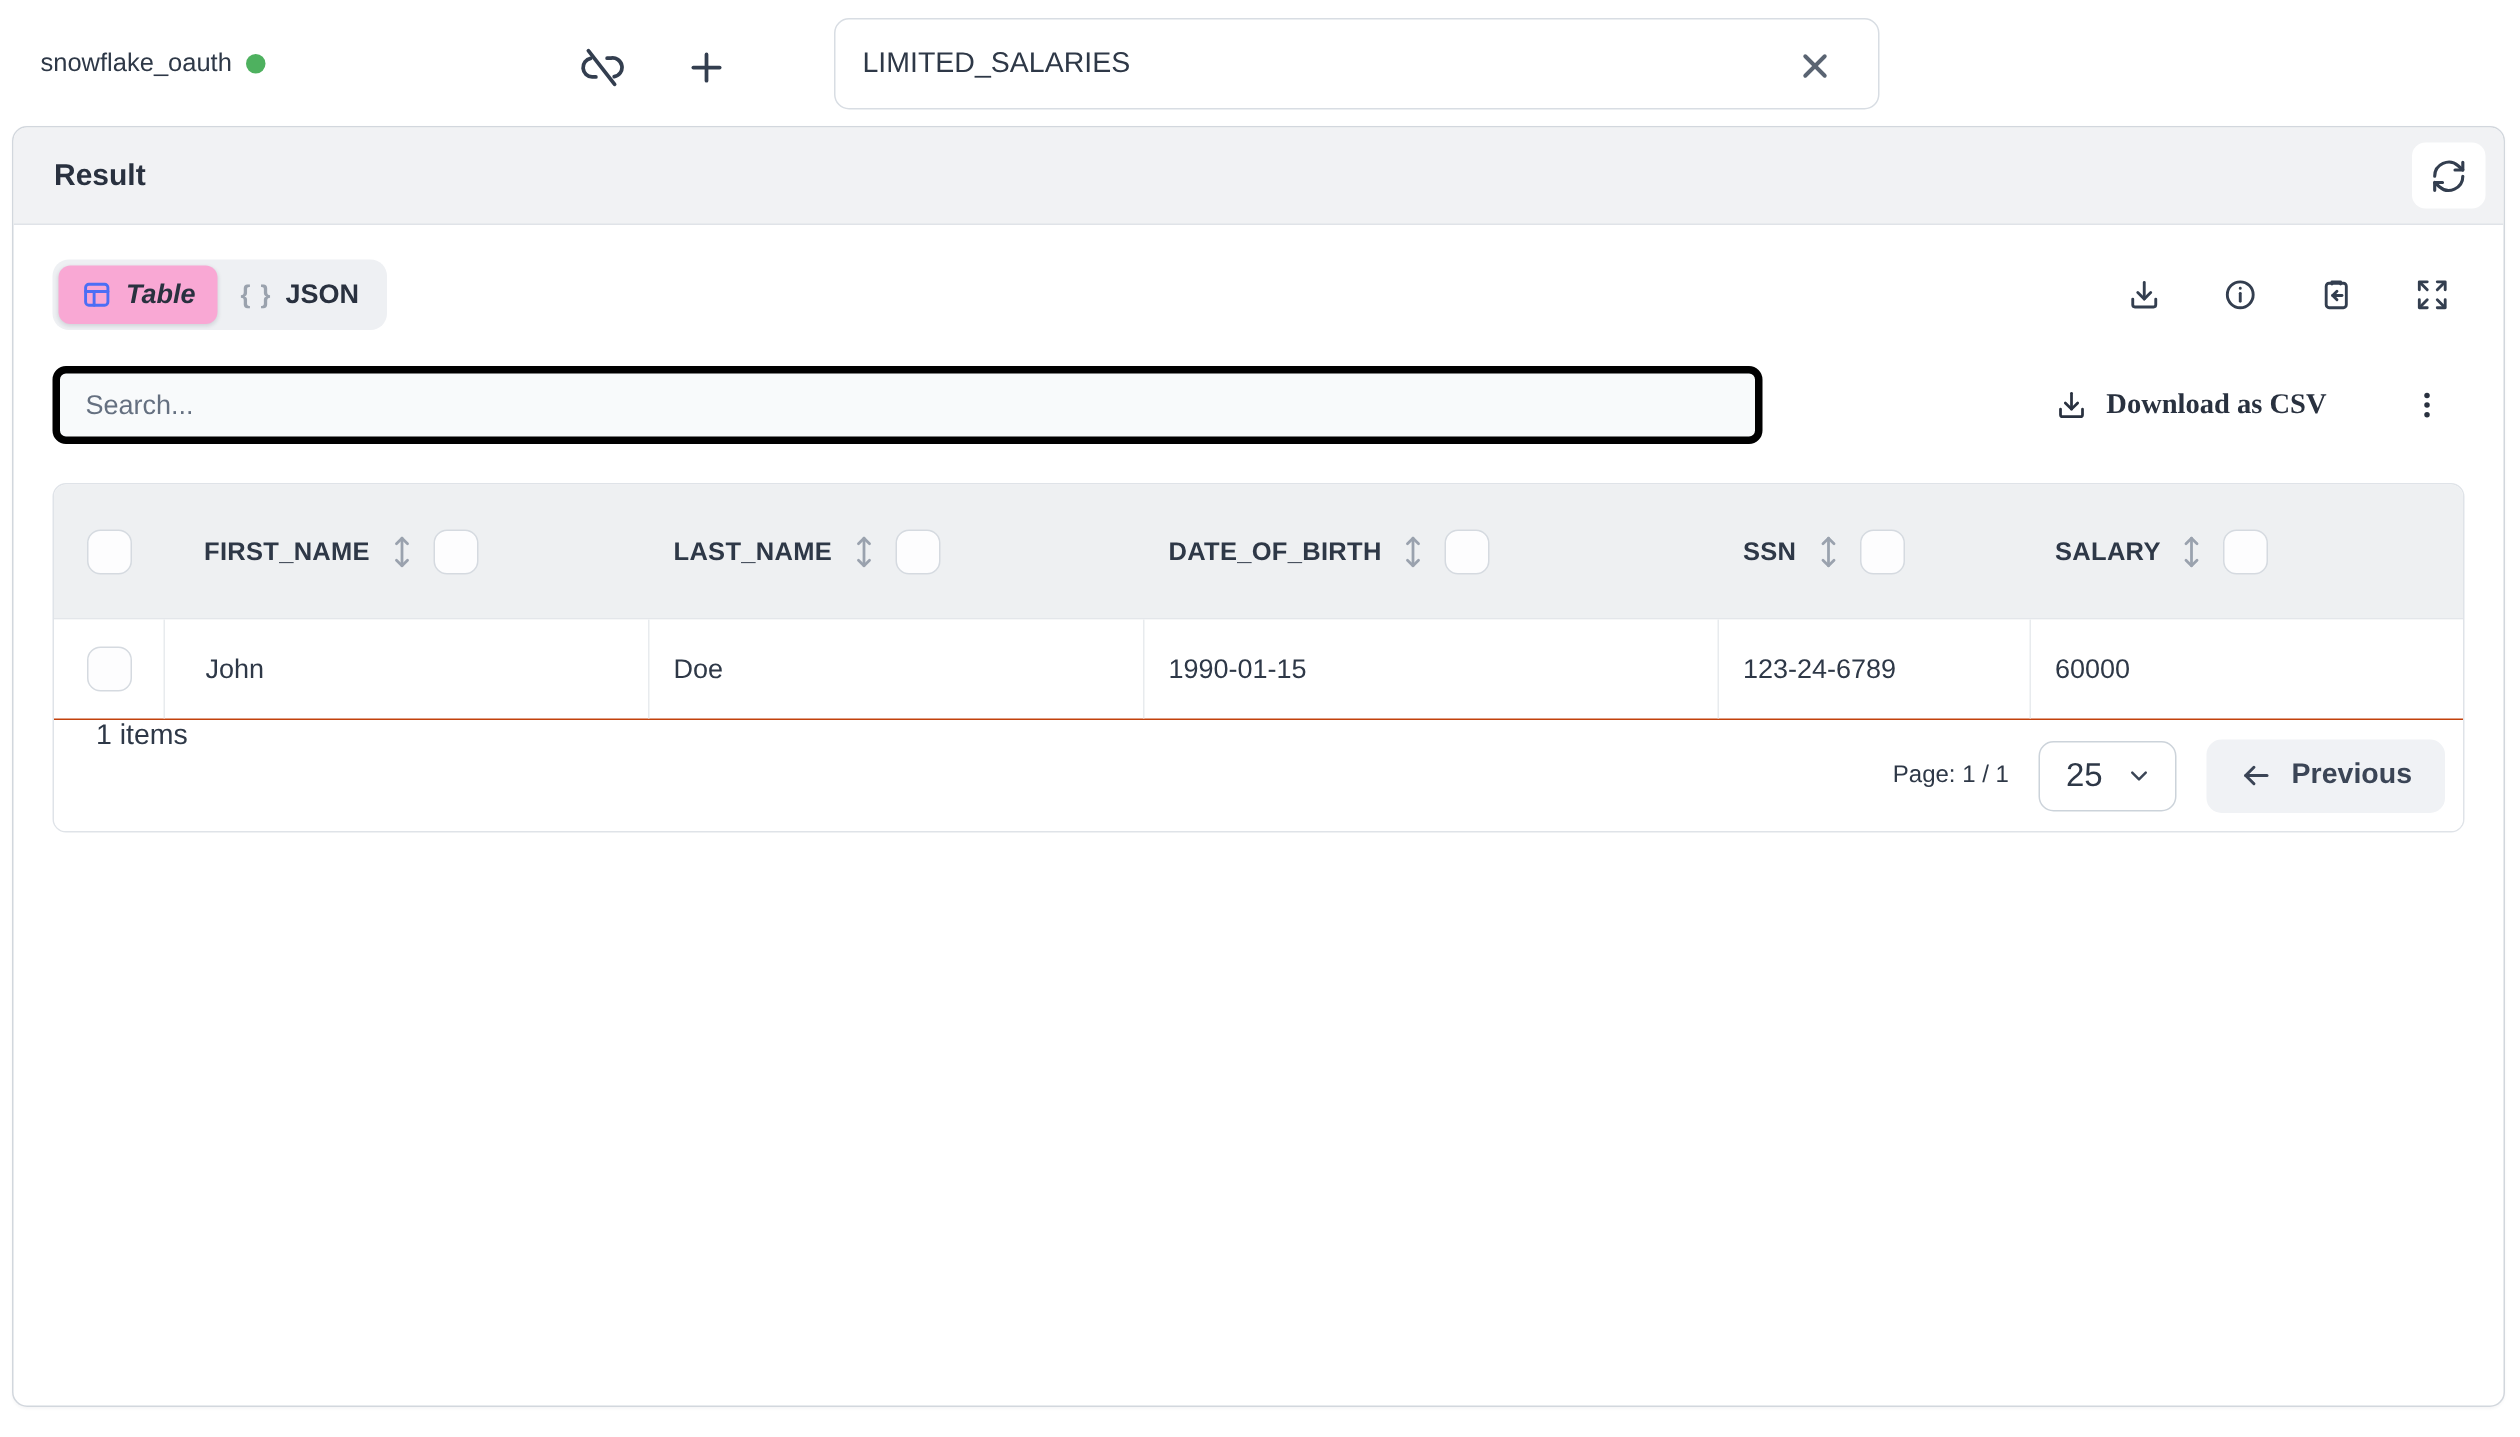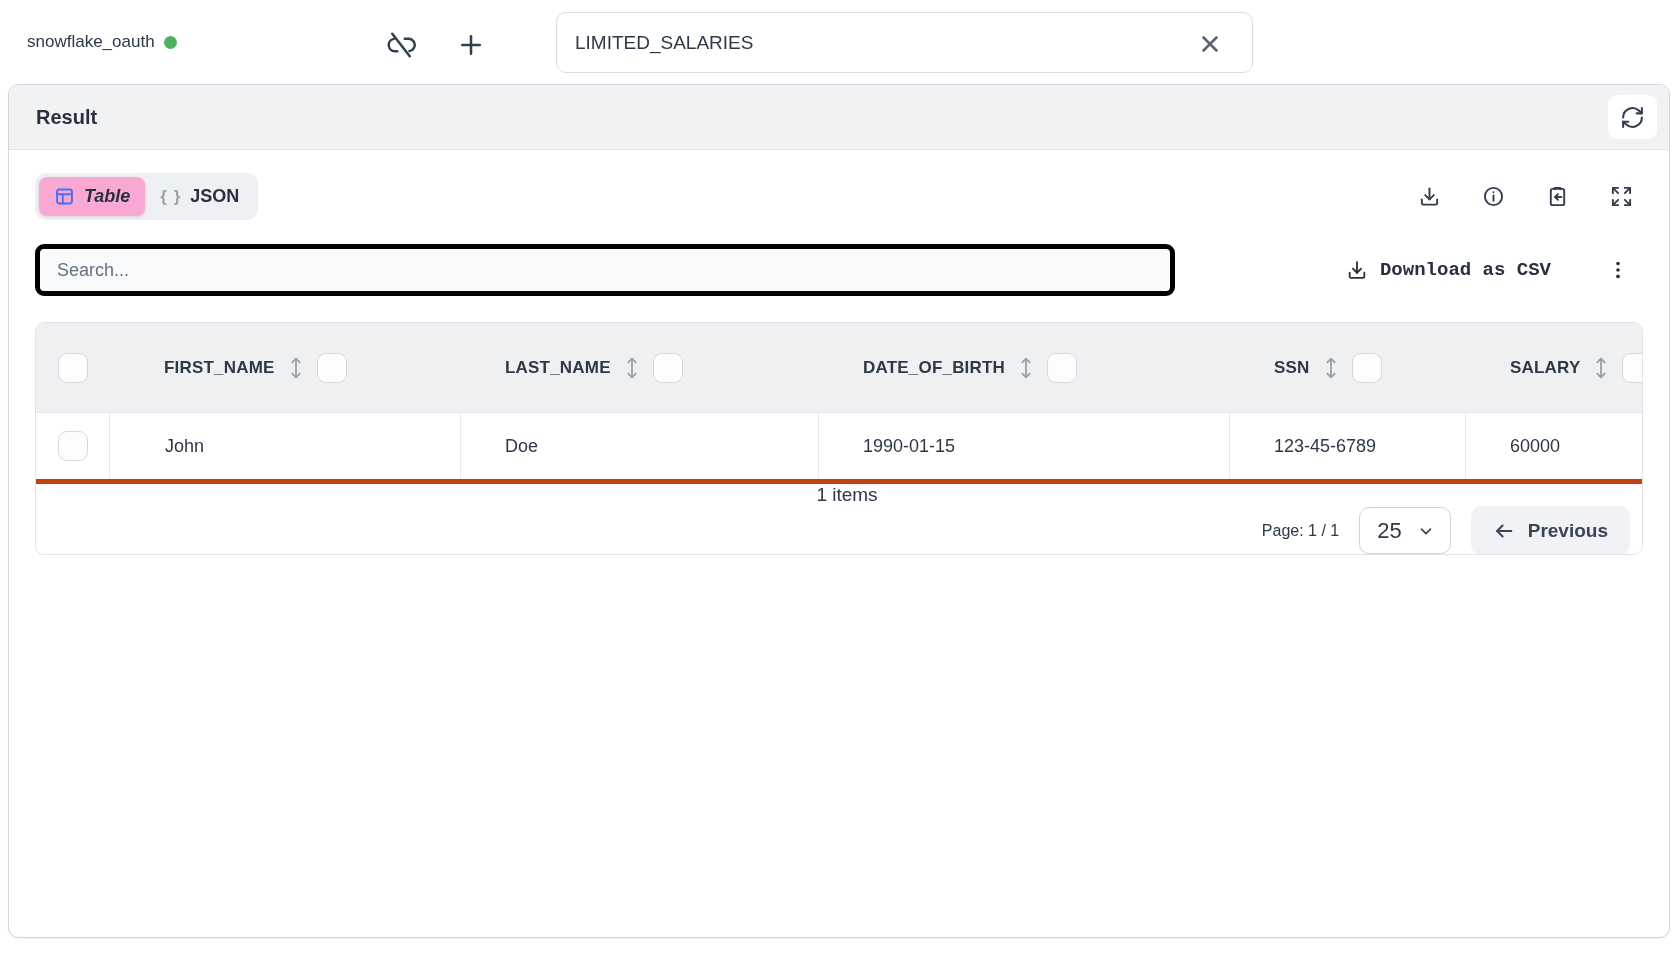--- a/index.html
+++ b/index.html
@@ -41,43 +41,43 @@
   .seg-item.active { background: #f9a8d4; box-shadow: 0 1px 3px rgba(25,35,55,.14); font-style: italic; }
   .braces { color: #9aa2ad; font-weight: 700; font-size: 17px; letter-spacing: 1px; }
   .tool-icons { margin-left: auto; display: flex; align-items: center; gap: 33px; padding-right: 6px; }
 
   
   .search-row { display: flex; align-items: center; margin-top: 24px; }
   .search-input { width: 1140px; height: 52px; border: 5px solid #000000; border-radius: 9px;
     background: #f8fafb; padding: 0 17px; font-size: 18px; color: #2e3847; font-family: inherit; }
   .search-input::placeholder { color: #657080; opacity: 1; }
   .csv-btn { margin-left: auto; display: flex; align-items: center; gap: 12px; background: none;
-    border: none; cursor: pointer; font-family: Liberation Mono, monospace; font-size: 19px; font-weight: 700; color: #29313f; }
+    border: none; cursor: pointer; font-family: Liberation Serif, serif; font-size: 19px; font-weight: 700; color: #29313f; }
   .kebab-btn { margin-left: 52px; margin-right: 10px; }
 
   
   .grid-table { margin-top: 26px; border: 1px solid #dfe3e8; border-radius: 9px; overflow: hidden; }
-  .t-head, .t-row { display: grid; grid-template-columns: 74px 323px 330px 383px 208px 1fr; gap: 28px; }
+  .t-head, .t-row { display: grid; grid-template-columns: 74px 323px 330px 383px 208px 1fr; }
   .t-head { background: #eef0f2; height: 90px; border-bottom: 1px solid #e3e6ea; }
   .h-cell { display: flex; align-items: center; gap: 13px; padding-left: 16px; }
   .h-cell.first { padding-left: 26px; }
   .h-cell-check { display: flex; align-items: center; justify-content: center; padding: 0; }
   .h-label { font-size: 17px; font-weight: 700; color: #2e3847; letter-spacing: .2px; white-space: nowrap; }
   .cb { width: 30px; height: 30px; border: 1.5px solid #d5dae0; border-radius: 9px;
     background: #fdfdfe; flex: none; cursor: pointer; }
   .t-row { background: #fff; height: 66px; }
   .d-cell { display: flex; align-items: center; padding-left: 16px; font-size: 18px; color: #2e3847;
     border-right: 1px solid #e8ebee; }
   .d-cell.first { padding-left: 27px; }
   .d-cell:last-child { border-right: none; }
   .d-cell-check { justify-content: center; padding-left: 0; }
 
   
-  .t-foot { height: 75px; border-top: 5px solid #c2410c; display: flex; align-items: center;
-    padding: 0 12px 0 28px; background: #fff; flex-direction: column; }
+  .t-foot { height: 75px; border-top: 1px solid #c2410c; display: flex; 
+    padding: 0 12px 0 28px; background: #fff; }
   .items-count { font-size: 19px; color: #2e3847; }
   .foot-right { margin-left: auto; display: flex; align-items: center; gap: 20px; }
   .page-info { font-size: 16px; color: #2e3847; }
   .page-size { display: flex; align-items: center; gap: 15px; height: 47px; padding: 0 15px 0 17px;
     border: 1px solid #ccd3da; border-radius: 10px; background: #fff; cursor: pointer; }
   .page-size-value { font-size: 22px; color: #2e3847; }
   .prev-btn { display: flex; align-items: center; gap: 13px; height: 49px; padding: 0 22px;
     background: #f0f2f5; border: none; border-radius: 10px; cursor: pointer;
     font-family: inherit; font-size: 19px; font-weight: 700; color: #3b4556; }
 
@@ -297,21 +297,21 @@
         </div>
       </div>
 
       <div class="t-row">
         <div class="d-cell d-cell-check">
           <span class="cb"></span>
         </div>
         <div class="d-cell first">John</div>
         <div class="d-cell">Doe</div>
         <div class="d-cell">1990-01-15</div>
-        <div class="d-cell">123-45-6789</div>
+        <div class="d-cell">123-24-6789</div>
         <div class="d-cell">60000</div>
       </div>
 
       <div class="t-foot">
         <span class="items-count">1 items</span>
         <div class="foot-right">
           <span class="page-info">Page: 1 / 1</span>
           <div class="page-size">
             <span class="page-size-value">25</span>
             <span>

